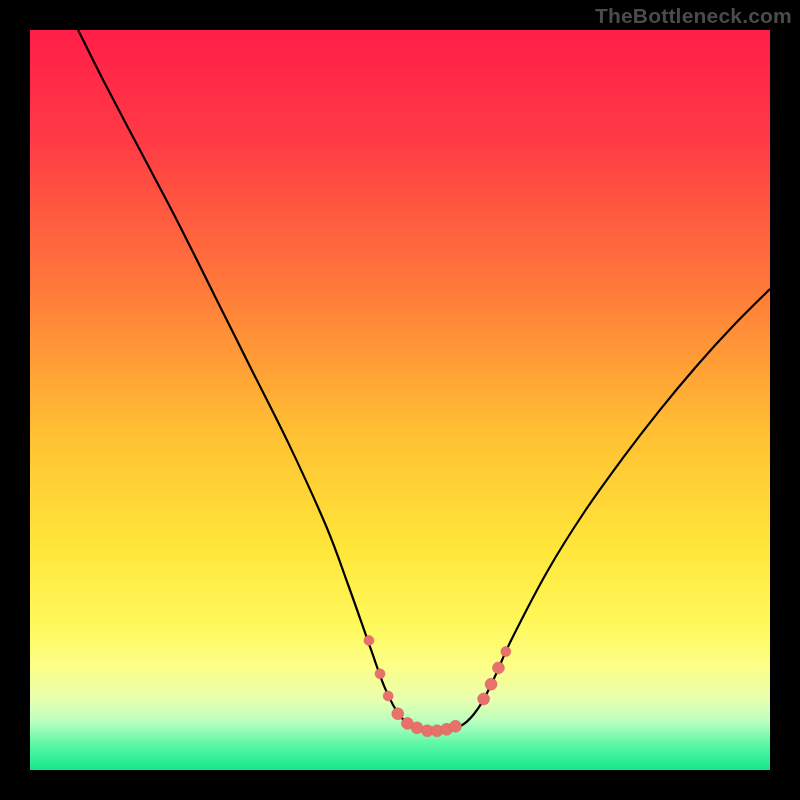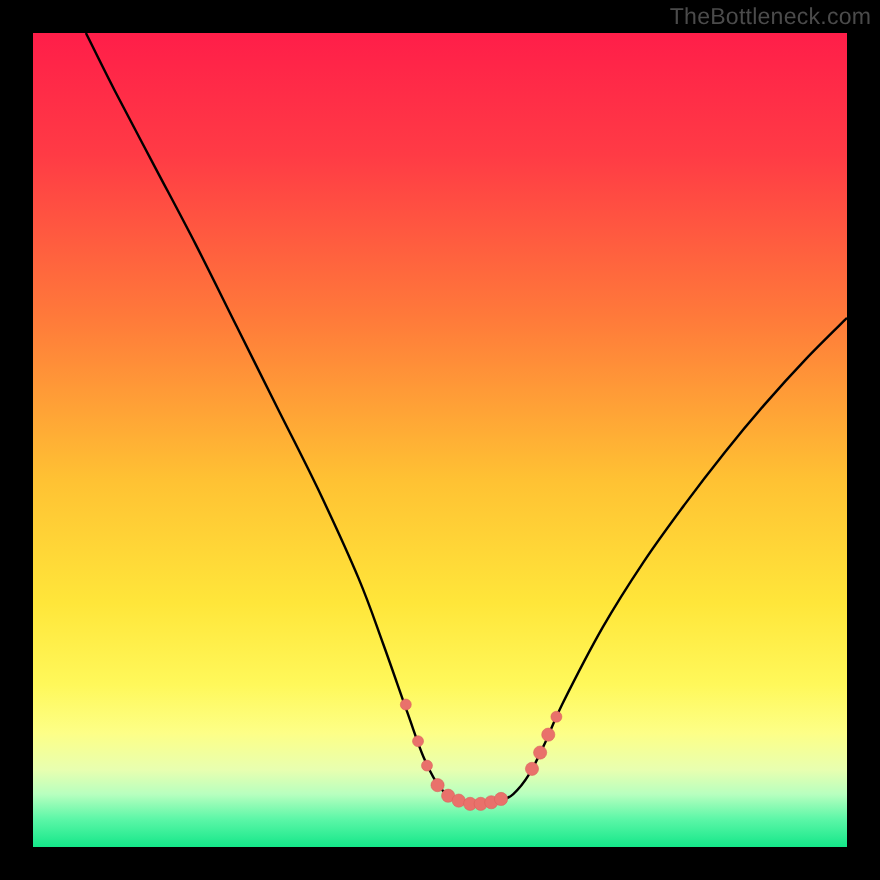--- a/index.html
+++ b/index.html
@@ -22,21 +22,21 @@
   .gradient {
     position: absolute;
     left: 0; top: 0; right: 0; bottom: 0;
   }
   .watermark {
     position: absolute;
     top: 4px;
     right: 8px;
     color: #4b4b4b;
     font-size: 21px;
-    font-weight: 400;
+    font-weight: 700;
     letter-spacing: 0.2px;
   }
   svg.overlay {
     position: absolute;
     left: 0; top: 0;
   }
 </style>
 </head>
 <body>
 

